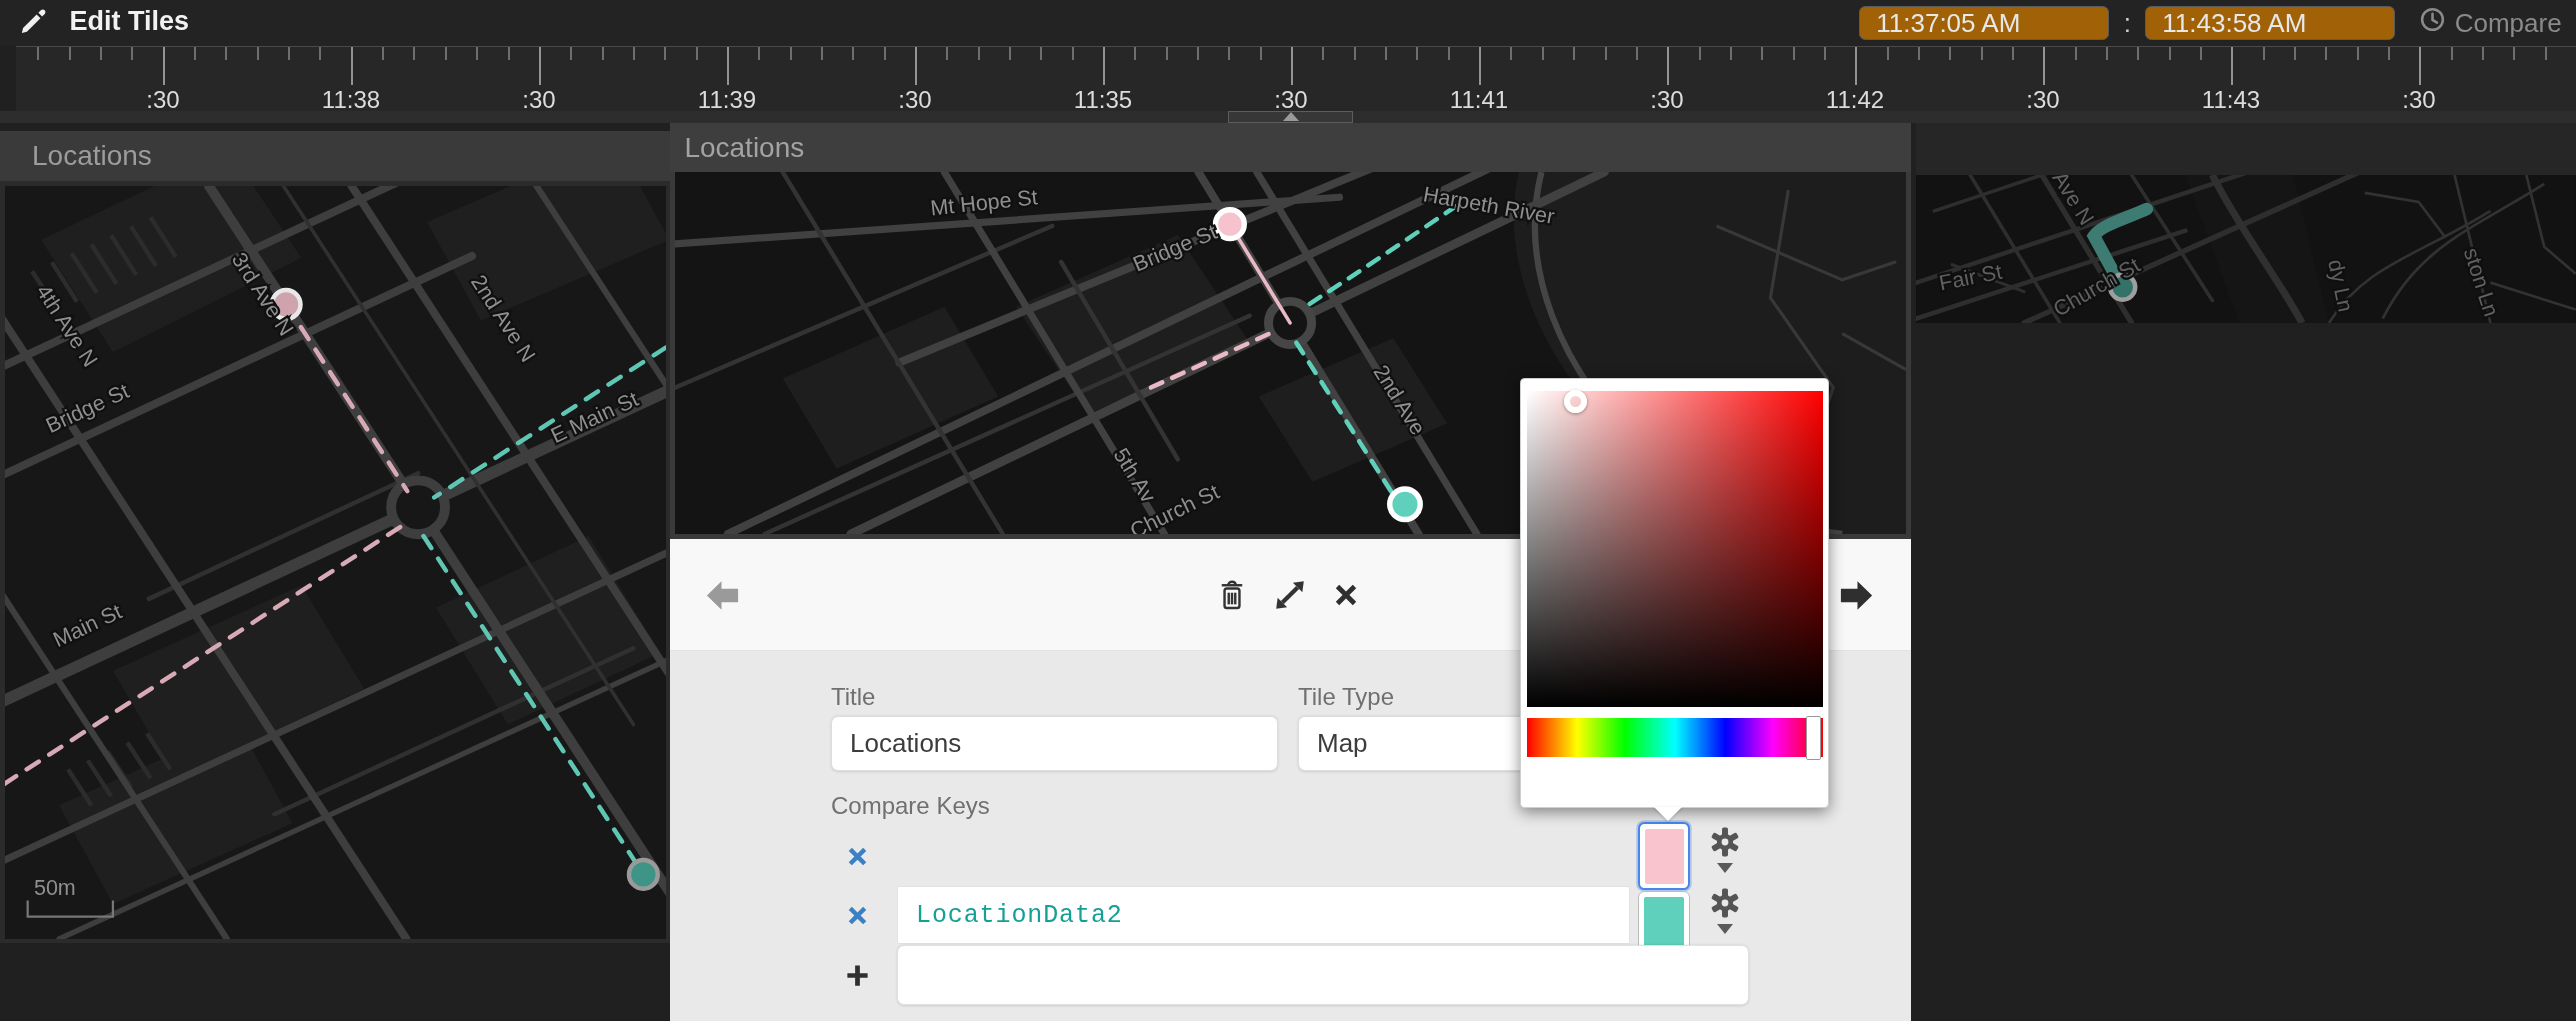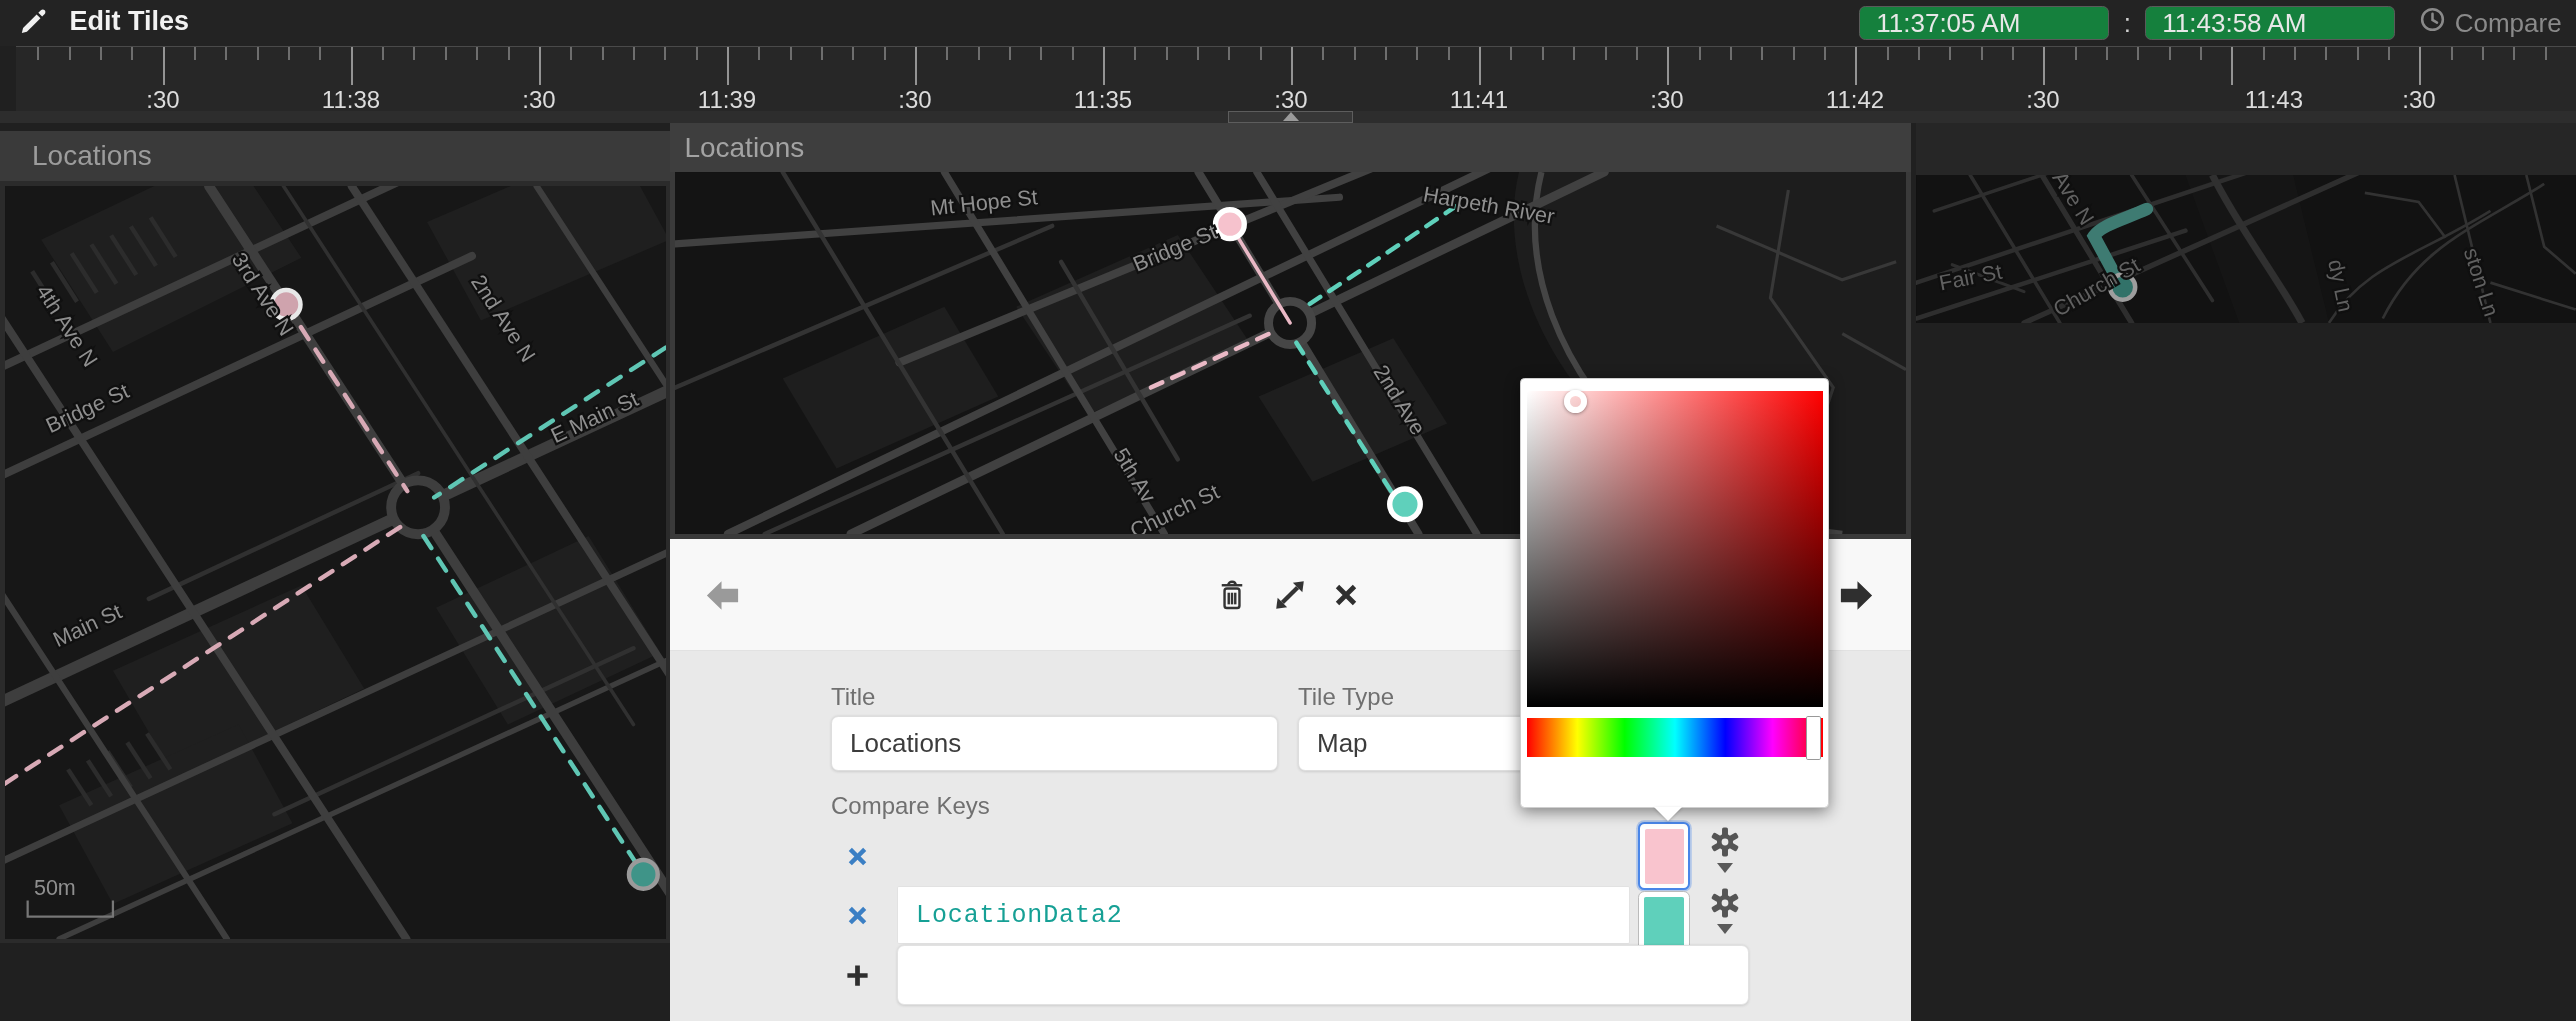--- a/index.html
+++ b/index.html
@@ -4,21 +4,21 @@
 <style>
   * { margin:0; padding:0; box-sizing:border-box; }
   body { background:#000; font-family:"Liberation Sans", sans-serif; }
   #app { position:relative; width:2576px; height:1021px; background:#202020; overflow:hidden; }
 
   
   #topbar { position:absolute; left:0; top:0; width:2576px; height:46px; background:#232323; display:flex; align-items:center; justify-content:space-between; padding:0 14.4px 0 18px; }
   .tb-left { display:flex; align-items:flex-start; gap:21px; }
   .tb-title { color:#f2f2f2; font-size:27px; font-weight:bold; }
   .tb-right { display:flex; align-items:center; gap:14.4px; }
-  .time-input { width:250px; height:34px; background:#15803d; border:1.8px solid #5a5a5a; border-radius:6.3px; color:#e8e8e8; font-size:26px; display:flex; align-items:center; padding-left:16px; }
+  .time-input { width:250px; height:34px; background:#a16207; border:1.8px solid #5a5a5a; border-radius:6.3px; color:#e8e8e8; font-size:26px; display:flex; align-items:center; padding-left:16px; }
   .tb-colon { color:#cfcfcf; font-size:26px; }
   .compare { display:flex; align-items:center; gap:9px; color:#8a8a8a; font-size:26px; margin-left:9px; }
 
   
   #ruler { position:absolute; left:16px; top:46px; width:2576px; height:66px; background:#272727; border-top:0.9px solid #4a4a4a; }
   .tick { position:absolute; top:0; width:1.8px; height:12.6px; background:#6e6e6e; }
   .tick.major { height:38px; background:#939393; }
   .tick-label { position:absolute; top:39px; width:144px; margin-left:-72px; text-align:center; color:#dcdcdc; font-size:24px; }
 
   
@@ -180,21 +180,21 @@
       <div class="tick" style="left: 1965px;"></div>
       <div class="tick" style="left: 1996px;"></div>
       <div class="tick major" style="left: 2027px;"></div>
       <div class="tick-label" style="left: 2027px;">:30</div>
       <div class="tick" style="left: 2059px;"></div>
       <div class="tick" style="left: 2090px;"></div>
       <div class="tick" style="left: 2121px;"></div>
       <div class="tick" style="left: 2153px;"></div>
       <div class="tick" style="left: 2184px;"></div>
       <div class="tick major" style="left: 2215px;"></div>
-      <div class="tick-label" style="left: 2215px; text-align: right;">11:43</div>
+      <div class="tick-label" style="left: 2215px;">11:43</div>
       <div class="tick" style="left: 2247px;"></div>
       <div class="tick" style="left: 2278px;"></div>
       <div class="tick" style="left: 2309px;"></div>
       <div class="tick" style="left: 2341px;"></div>
       <div class="tick" style="left: 2372px;"></div>
       <div class="tick major" style="left: 2403px;"></div>
       <div class="tick-label" style="left: 2403px;">:30</div>
       <div class="tick" style="left: 2435px;"></div>
       <div class="tick" style="left: 2466px;"></div>
       <div class="tick" style="left: 2497px;"></div>

